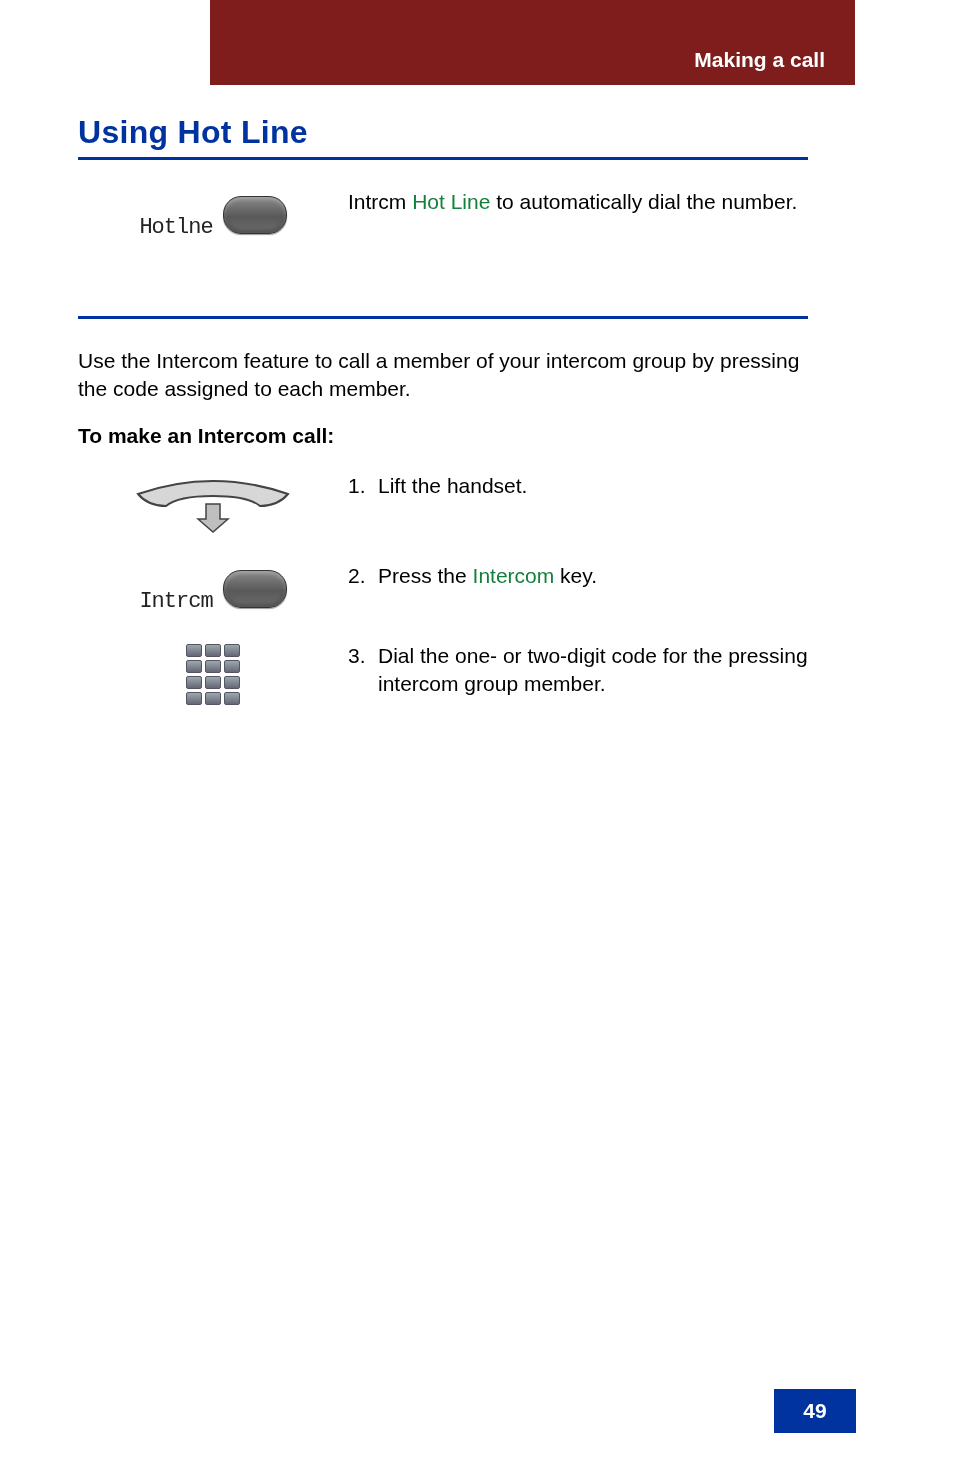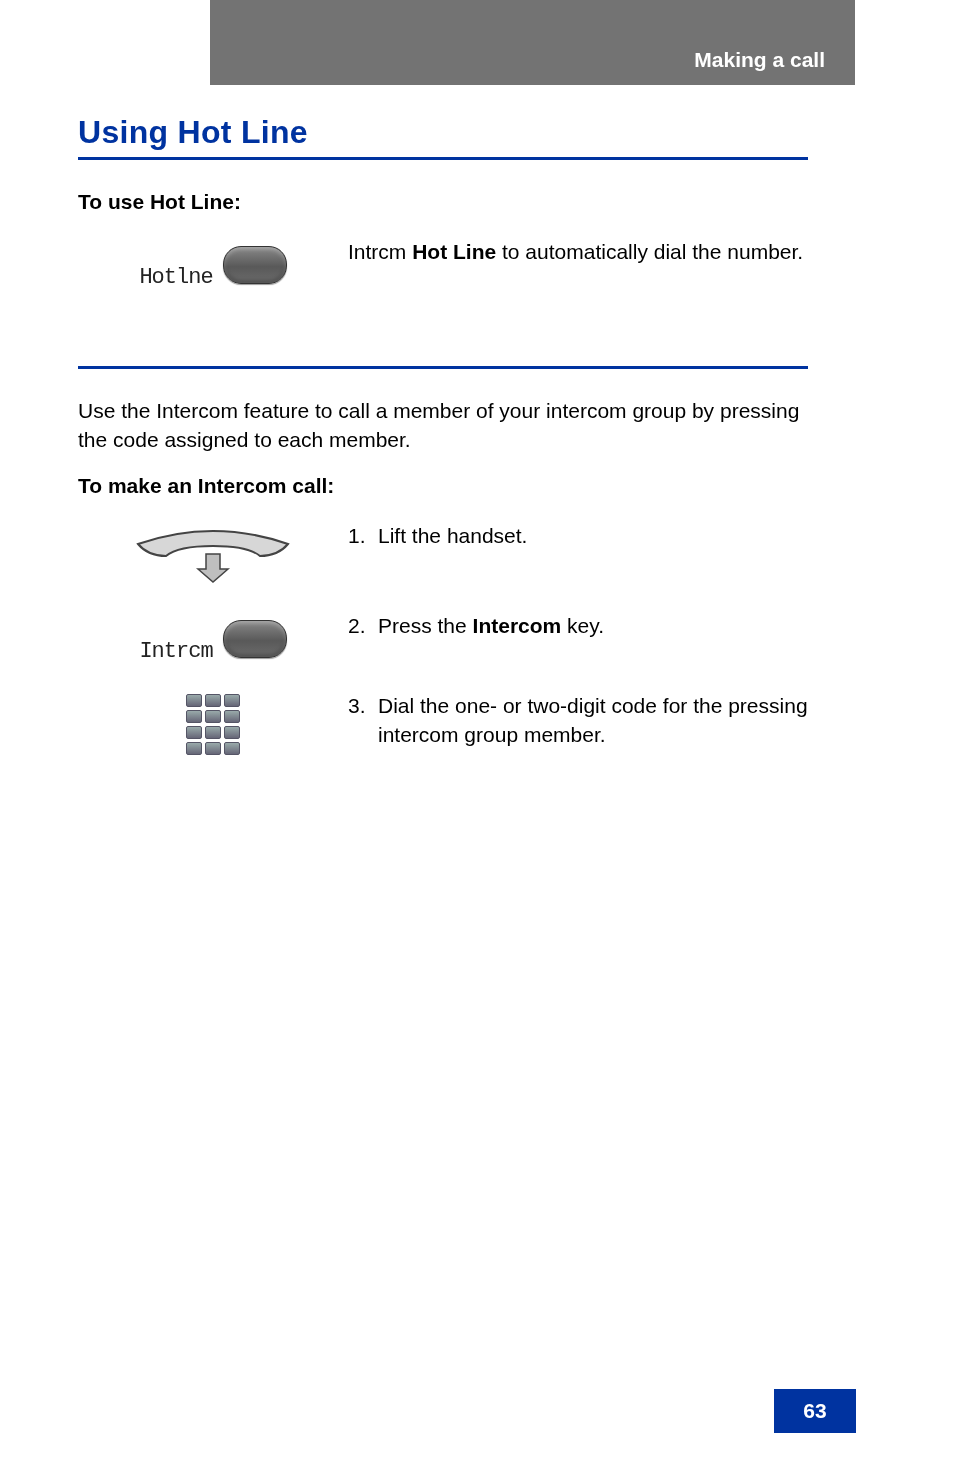--- a/index.html
+++ b/index.html
@@ -15,21 +15,21 @@
     position: relative;
     box-sizing: border-box;
     background: #fff;
   }
   .header-bar {
     position: absolute;
     top: 0;
     left: 210px;
     width: 645px;
     height: 85px;
-    background: #737373;
+    background: #7f1d1d;
   }
   .header-title {
     position: absolute;
     right: 30px;
     top: 48px;
     color: #fff;
     font-weight: bold;
     font-size: 21px;
   }
   .content {
@@ -84,22 +84,22 @@
   .step-num {
     display: inline-block;
     width: 28px;
     float: left;
   }
   .step-text {
     display: block;
     margin-left: 30px;
   }
   .emph {
-    color: #000000;
-    font-weight: bold;
+    color: #15803d;
+    font-weight: normal;
   }
   
   .btn-label {
     font-family: "Courier New", monospace;
     font-size: 22px;
     letter-spacing: -1px;
     color: #222;
     margin-top: 25px;
   }
   .soft-button {
@@ -151,21 +151,20 @@
   <div class="header-bar">
     <div class="header-title">Making a call</div>
   </div>
 
   <div class="content">
 
     <div class="h1">Using Hot Line</div>
     <div class="rule"></div>
 
 
-    <div class="para bold">To use Hot Line:</div>
 
     <div class="step-row">
       <div class="icon-col">
         <span class="btn-label">Hotlne</span>
         <span class="soft-button"></span>
       </div>
       <div class="text-col">
         <span>Intrcm </span><span class="emph">Hot Line</span><span> to automatically dial the number.</span>
       </div>
     </div>
@@ -223,16 +222,16 @@
       </div>
       <div class="text-col">
         <span class="step-num">3.</span>
         <span class="step-text">Dial the one- or two-digit code for the pressing intercom group member.</span>
       </div>
     </div>
 
   </div>
 
   <div class="footer-box">
-    <span>63</span>
+    <span>49</span>
   </div>
 
 </div>
 
 </body></html>

